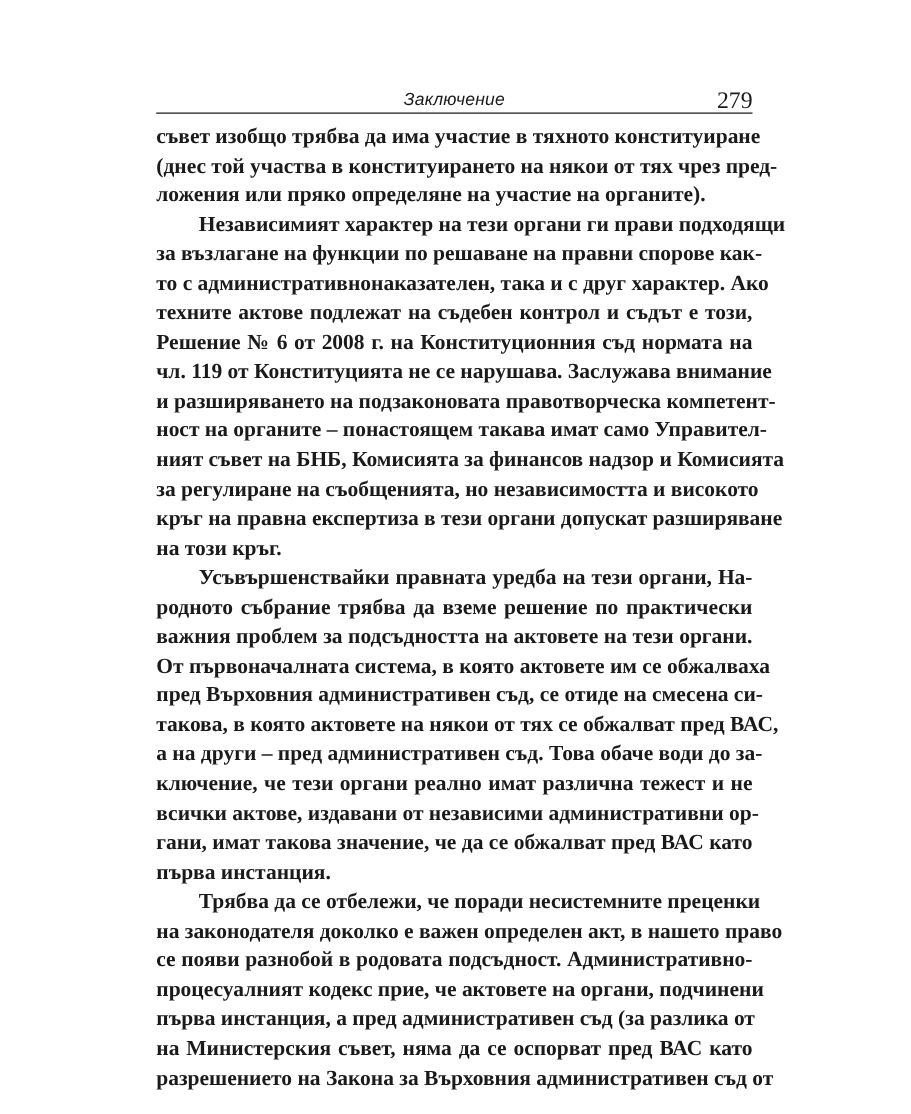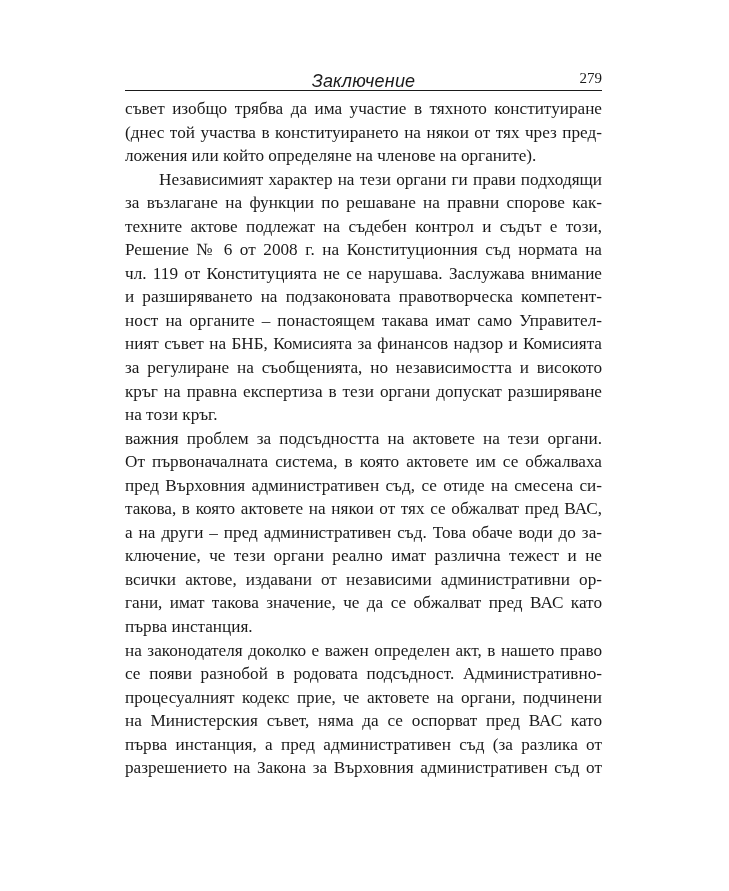--- a/index.html
+++ b/index.html
@@ -1,66 +1,70 @@
 <!DOCTYPE html>
 <html><head>
 <meta charset="utf-8">
 <style>
   html, body { margin: 0; padding: 0; background: #ffffff; }
   body { width: 729px; height: 891px; position: relative; overflow: hidden; }
   .page { position: absolute; left: 125px; top: 70px; width: 477px; color: #1a1a1a; }
   .running-head { position: relative; height: 20px; border-bottom: 1.3px solid #1a1a1a; }
   .running-title { position: absolute; left: 0; right: 0; top: 1px; text-align: center;
-    font-family: "Liberation Sans", sans-serif; font-style: italic; font-size: 18px; letter-spacing: 0.2px; }
-  .page-number { position: absolute; right: 0; top: 0px; font-family: "Liberation Serif", serif; font-size: 15px; }
+    font-family: "Liberation Sans", sans-serif; font-style: italic; font-size: 14px; letter-spacing: 0.2px; }
+  .page-number { position: absolute; right: 0; top: 0px; font-family: "Liberation Serif", serif; font-size: 19px; }
   .body-text { margin-top: 6px; font-family: "Liberation Serif", serif; font-size: 17.2px; line-height: 23.55px; }
-  .line { display: block; white-space: nowrap; text-align: justify; text-align-last: justify; }
+  .line { display: block; white-space: nowrap; text-align: justify; text-align-last: justify; font-weight: bold; }
   .line.last { text-align-last: left; }
   .line.indent { padding-left: 34px; }
 </style>
 </head>
 <body>
 
 <div class="page">
   <div class="running-head">
     <span class="running-title">Заключение</span>
     <span class="page-number">279</span>
   </div>
   <div class="body-text" id="body-text">
       <div>
         <span class="line">съвет изобщо трябва да има участие в тяхното конституиране</span>
         <span class="line">(днес той участва в конституирането на някои от тях чрез пред-</span>
-        <span class="line last">ложения или който определяне на членове на органите).</span>
+        <span class="line last">ложения или пряко определяне на участие на органите).</span>
       </div>
       <div>
         <span class="line indent">Независимият характер на тези органи ги прави подходящи</span>
         <span class="line">за възлагане на функции по решаване на правни спорове как-</span>
+        <span class="line">то с административнонаказателен, така и с друг характер. Ако</span>
         <span class="line">техните актове подлежат на съдебен контрол и съдът е този,</span>
         <span class="line">Решение № 6 от 2008 г. на Конституционния съд нормата на</span>
         <span class="line">чл. 119 от Конституцията не се нарушава. Заслужава внимание</span>
         <span class="line">и разширяването на подзаконовата правотворческа компетент-</span>
         <span class="line">ност на органите – понастоящем такава имат само Управител-</span>
         <span class="line">ният съвет на БНБ, Комисията за финансов надзор и Комисията</span>
         <span class="line">за регулиране на съобщенията, но независимостта и високото</span>
         <span class="line">кръг на правна експертиза в тези органи допускат разширяване</span>
         <span class="line last">на този кръг.</span>
       </div>
       <div>
+        <span class="line indent">Усъвършенствайки правната уредба на тези органи, На-</span>
+        <span class="line">родното събрание трябва да вземе решение по практически</span>
         <span class="line">важния проблем за подсъдността на актовете на тези органи.</span>
         <span class="line">От първоначалната система, в която актовете им се обжалваха</span>
         <span class="line">пред Върховния административен съд, се отиде на смесена си-</span>
         <span class="line">такова, в която актовете на някои от тях се обжалват пред ВАС,</span>
         <span class="line">а на други – пред административен съд. Това обаче води до за-</span>
         <span class="line">ключение, че тези органи реално имат различна тежест и не</span>
         <span class="line">всички актове, издавани от независими административни ор-</span>
         <span class="line">гани, имат такова значение, че да се обжалват пред ВАС като</span>
         <span class="line last">първа инстанция.</span>
       </div>
       <div>
+        <span class="line indent">Трябва да се отбележи, че поради несистемните преценки</span>
         <span class="line">на законодателя доколко е важен определен акт, в нашето право</span>
         <span class="line">се появи разнобой в родовата подсъдност. Административно-</span>
         <span class="line">процесуалният кодекс прие, че актовете на органи, подчинени</span>
+        <span class="line">първа инстанция, а пред административен съд (за разлика от</span>
         <span class="line">на Министерския съвет, няма да се оспорват пред ВАС като</span>
-        <span class="line">първа инстанция, а пред административен съд (за разлика от</span>
         <span class="line">разрешението на Закона за Върховния административен съд от</span>
       </div>
     </div>
 </div>
 
 </body></html>

